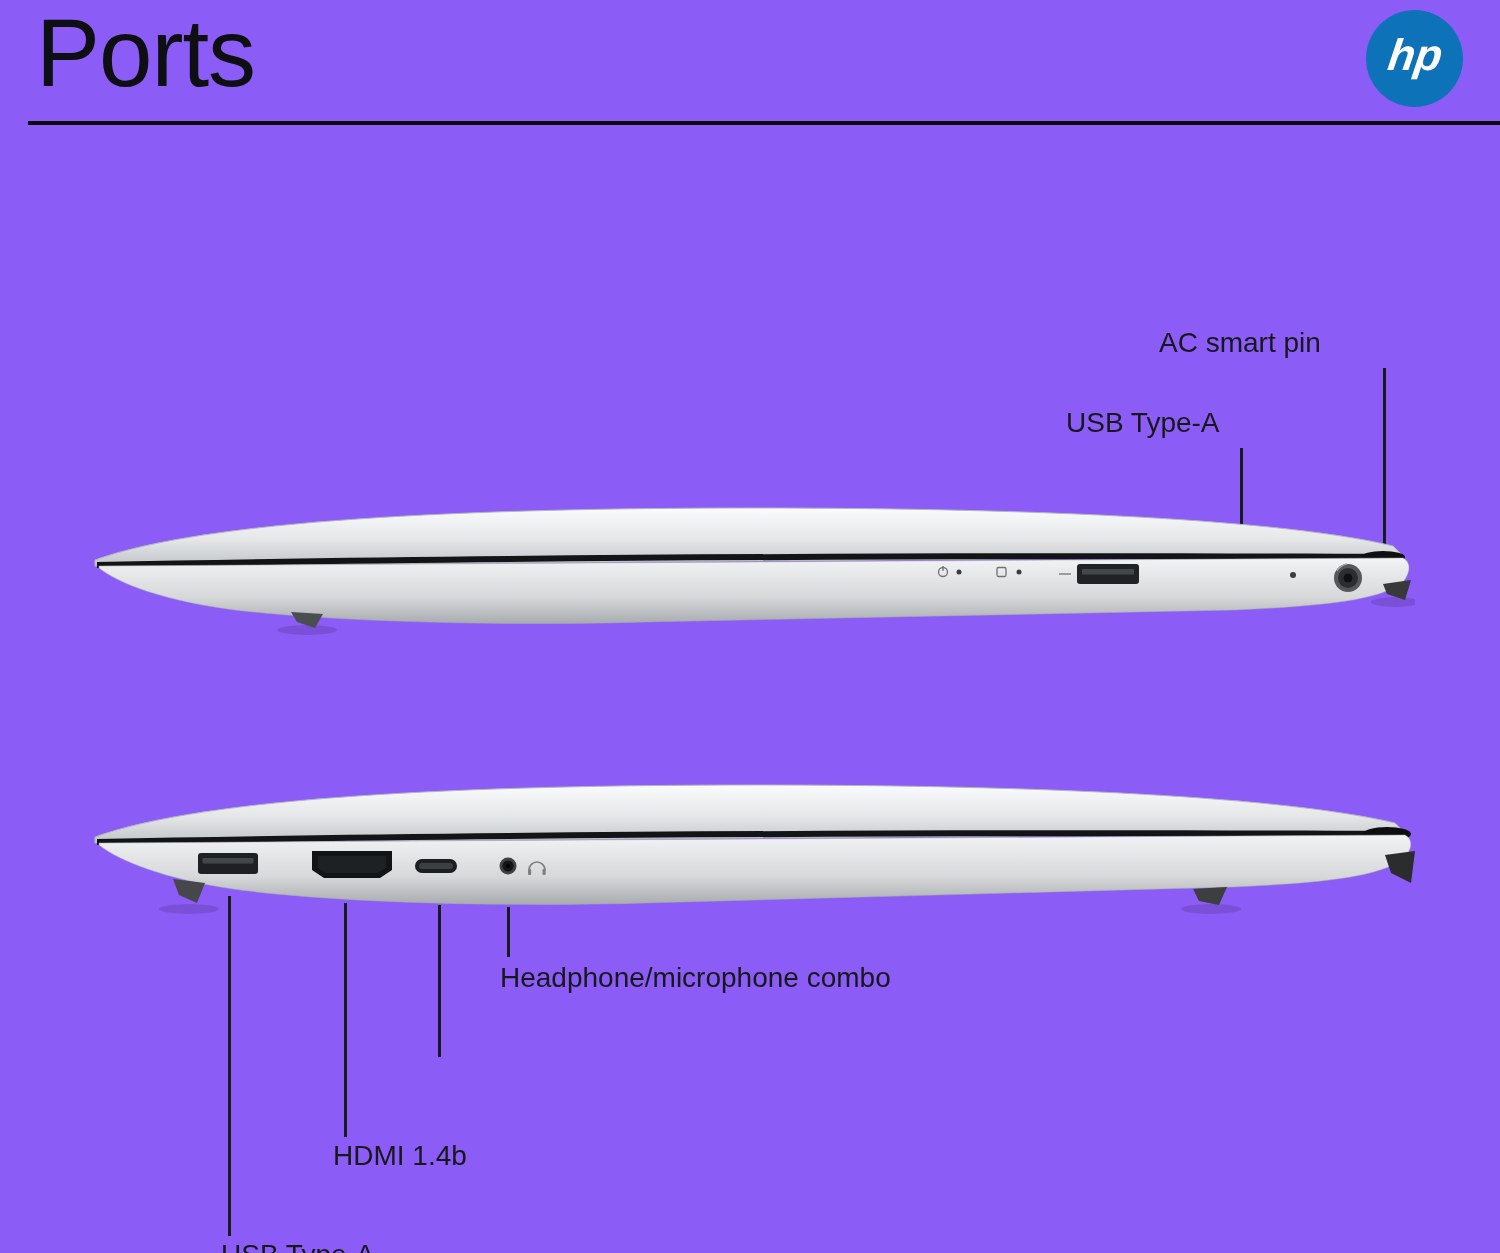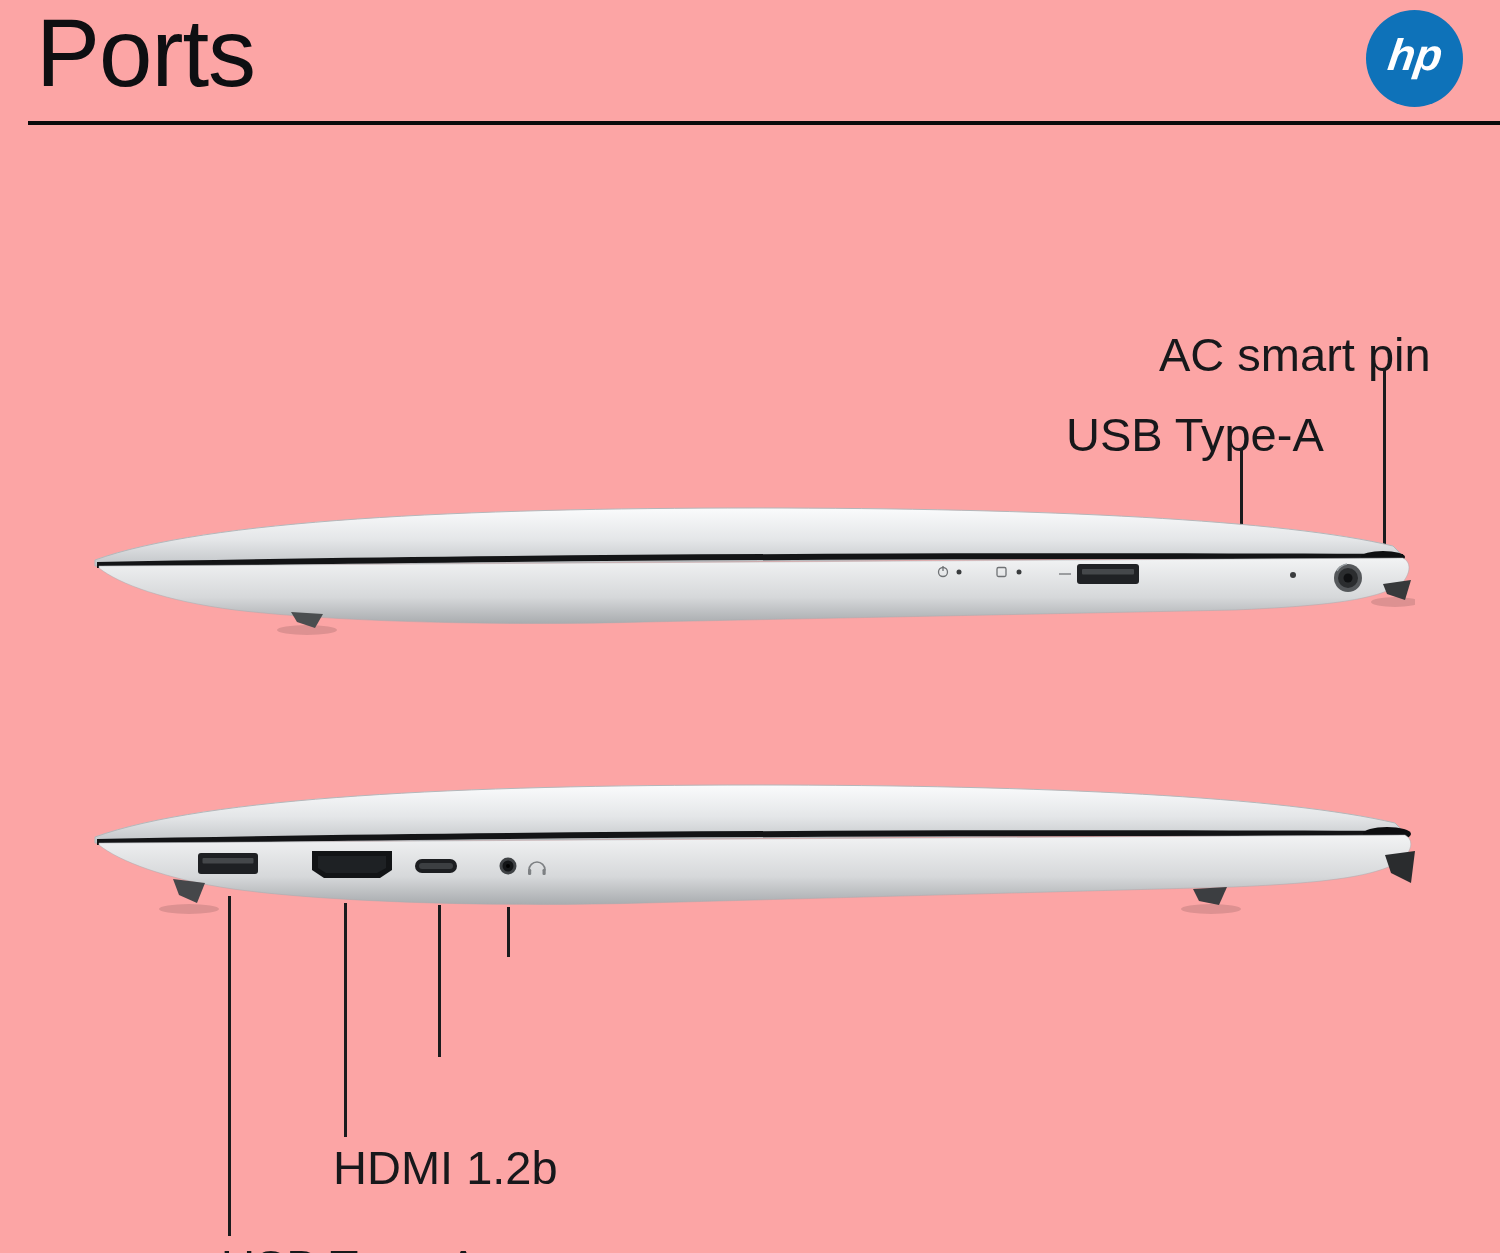--- a/index.html
+++ b/index.html
@@ -1,34 +1,34 @@
 <!DOCTYPE html>
 <html><head>
 <meta charset="utf-8">
 <style>
   html,body{margin:0;padding:0;background:#ffffff;}
   .canvas{
-    position:relative;width:1500px;height:1253px;background:#fca5a5;
+    position:relative;width:1500px;height:1253px;background:#8b5cf6;
     font-family:"Liberation Sans",sans-serif;overflow:hidden;color:#17181b;
   }
   .title{
     position:absolute;left:36px;top:0px;font-size:96px;font-weight:500;
     color:#0e0f12;letter-spacing:-1px;line-height:1.1;
   }
   .divider{position:absolute;left:28px;right:0;top:121px;height:4px;background:#0a0a0b;}
   .hp-logo{
     position:absolute;left:1366px;top:10px;width:97px;height:97px;border-radius:50%;
     background:#0e72b9;display:flex;align-items:center;justify-content:center;
   }
   .hp-logo span{
     color:#ffffff;font-size:44px;font-weight:bold;font-style:italic;
     transform:skewX(-8deg);padding-bottom:8px;
   }
   .callout-label{
-    position:absolute;font-size:47px;color:#17181b;white-space:nowrap;font-weight:400;
+    position:absolute;font-size:28px;color:#17181b;white-space:nowrap;font-weight:400;
   }
   .callout-line{position:absolute;width:3px;background:#1a1b1d;}
   .laptop-svg{position:absolute;}
 </style>
 </head>
 <body>
 
 <div class="canvas">
 
   <div class="title">Ports</div>
@@ -144,22 +144,23 @@
       <circle cx="423" cy="91" r="2" fill="#000000"></circle>
     </g>
     <g>
       <path d="M 444 95 a 8 8 0 0 1 16 0" fill="none" stroke="#7d8083" stroke-width="1.6"></path>
       <rect x="443" y="94" width="3.2" height="6" rx="1.2" fill="#7d8083"></rect>
       <rect x="457.5" y="94" width="3.2" height="6" rx="1.2" fill="#7d8083"></rect>
     </g>
   </svg>
 
   <div class="callout-line" style="left:507px;top:907px;height:50px;"></div>
+  <div class="callout-label" style="left:500px;top:962px;">Headphone/microphone combo</div>
 
   <div class="callout-line" style="left:438px;top:905px;height:152px;"></div>
 
   <div class="callout-line" style="left:344px;top:903px;height:234px;"></div>
-  <div class="callout-label" style="left:333px;top:1140px;">HDMI 1.2b</div>
+  <div class="callout-label" style="left:333px;top:1140px;">HDMI 1.4b</div>
 
   <div class="callout-line" style="left:228px;top:896px;height:340px;"></div>
   <div class="callout-label" style="left:221px;top:1239px;">USB Type-A</div>
 
 </div>
 
 </body></html>

